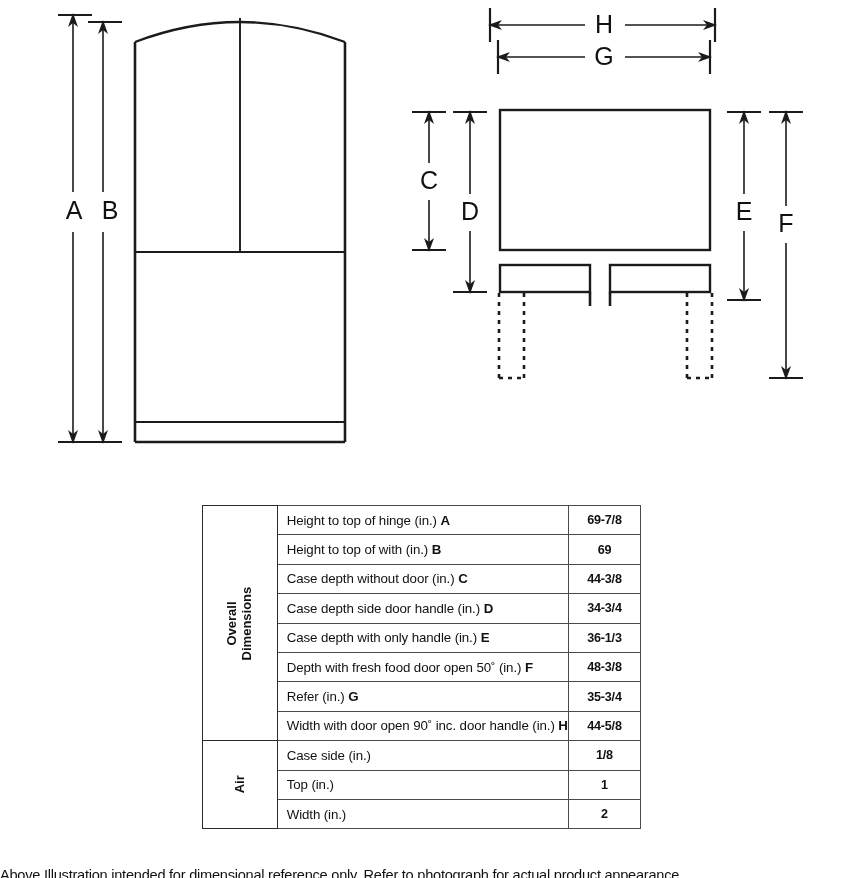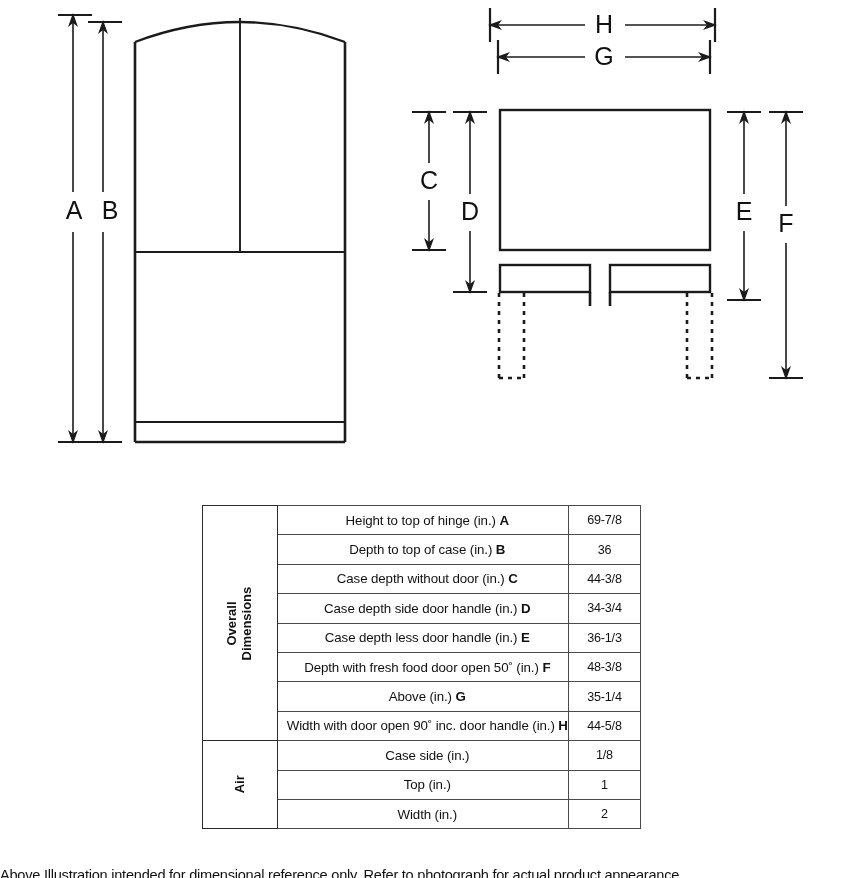--- a/index.html
+++ b/index.html
@@ -23,37 +23,36 @@
     background:#fff;
   }
   .dim-table td{
     border:1px solid #4a4a4a;
     font-size:13.3px;
     color:#111;
     padding:0;
     height:28.4px;
     vertical-align:middle;
     background:#fff;
-    text-align:center;
   }
   .dim-table td.grp{
     width:46px;
     border:1px solid #2b2b2b;
     text-align:center;
     vertical-align:middle;
   }
   .dim-table td.lbl{
     padding-left:9px;
     white-space:nowrap;
     letter-spacing:-0.1px;
   }
   .dim-table td.val{
     width:72px;
     text-align:center;
-    font-weight:normal;
+    font-weight:bold;
     font-size:12.6px;
     letter-spacing:-0.2px;
   }
   .dim-table td.lbl b{font-weight:bold;}
   .rot{
     display:block;
     transform:rotate(-90deg);
     white-space:nowrap;
     font-weight:bold;
     font-size:13px;
@@ -221,42 +220,42 @@
         <td class="grp" rowspan="8">
           <span class="rot">
             <span>Overall</span>
             <span class="l2">Dimensions</span>
           </span>
         </td>
         <td class="lbl"><span>Height to top of hinge (in.)</span> <b>A</b></td>
         <td class="val">69-7/8</td>
       </tr>
       <tr>
-        <td class="lbl"><span>Depth to top of case (in.)</span> <b>B</b></td>
-        <td class="val">36</td>
+        <td class="lbl"><span>Height to top of with (in.)</span> <b>B</b></td>
+        <td class="val">69</td>
       </tr>
       <tr>
         <td class="lbl"><span>Case depth without door (in.)</span> <b>C</b></td>
         <td class="val">44-3/8</td>
       </tr>
       <tr>
         <td class="lbl"><span>Case depth side door handle (in.)</span> <b>D</b></td>
         <td class="val">34-3/4</td>
       </tr>
       <tr>
-        <td class="lbl"><span>Case depth less door handle (in.)</span> <b>E</b></td>
+        <td class="lbl"><span>Case depth with only handle (in.)</span> <b>E</b></td>
         <td class="val">36-1/3</td>
       </tr>
       <tr>
         <td class="lbl"><span>Depth with fresh food door open 50˚ (in.)</span> <b>F</b></td>
         <td class="val">48-3/8</td>
       </tr>
       <tr>
-        <td class="lbl"><span>Above (in.)</span> <b>G</b></td>
-        <td class="val">35-1/4</td>
+        <td class="lbl"><span>Refer (in.)</span> <b>G</b></td>
+        <td class="val">35-3/4</td>
       </tr>
       <tr>
         <td class="lbl"><span>Width with door open 90˚ inc. door handle (in.)</span> <b>H</b></td>
         <td class="val">44-5/8</td>
       </tr>
 
       <tr>
         <td class="grp" rowspan="3">
           <span class="rot">
             <span>Air</span>

